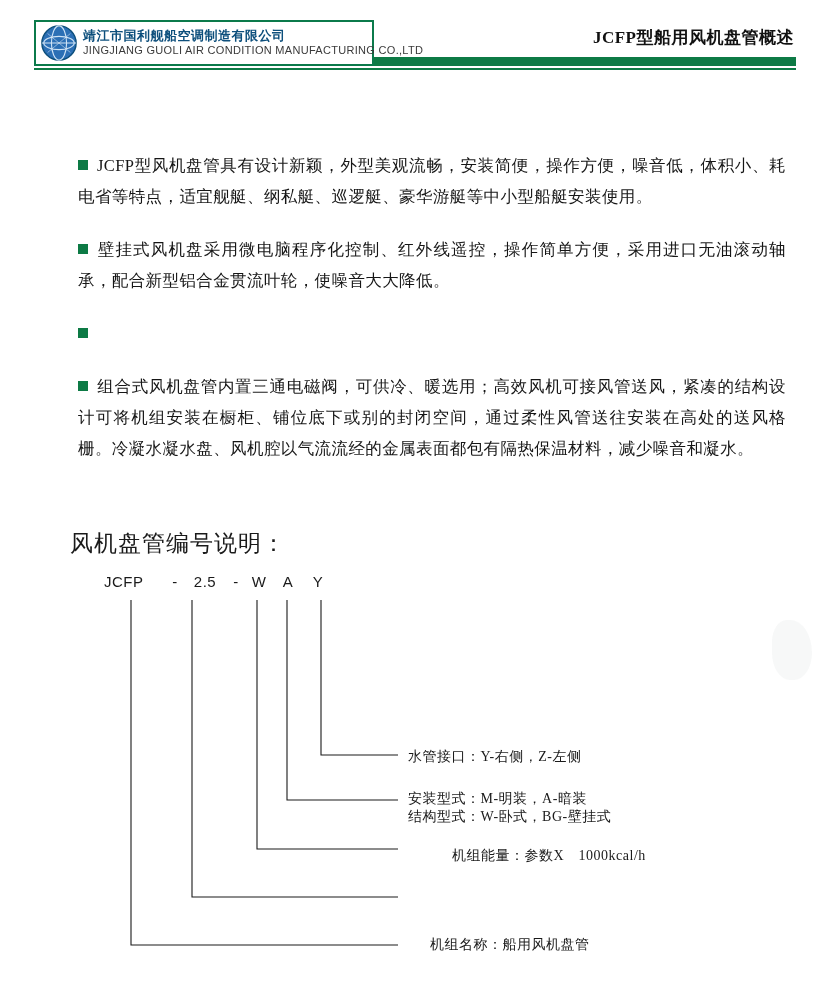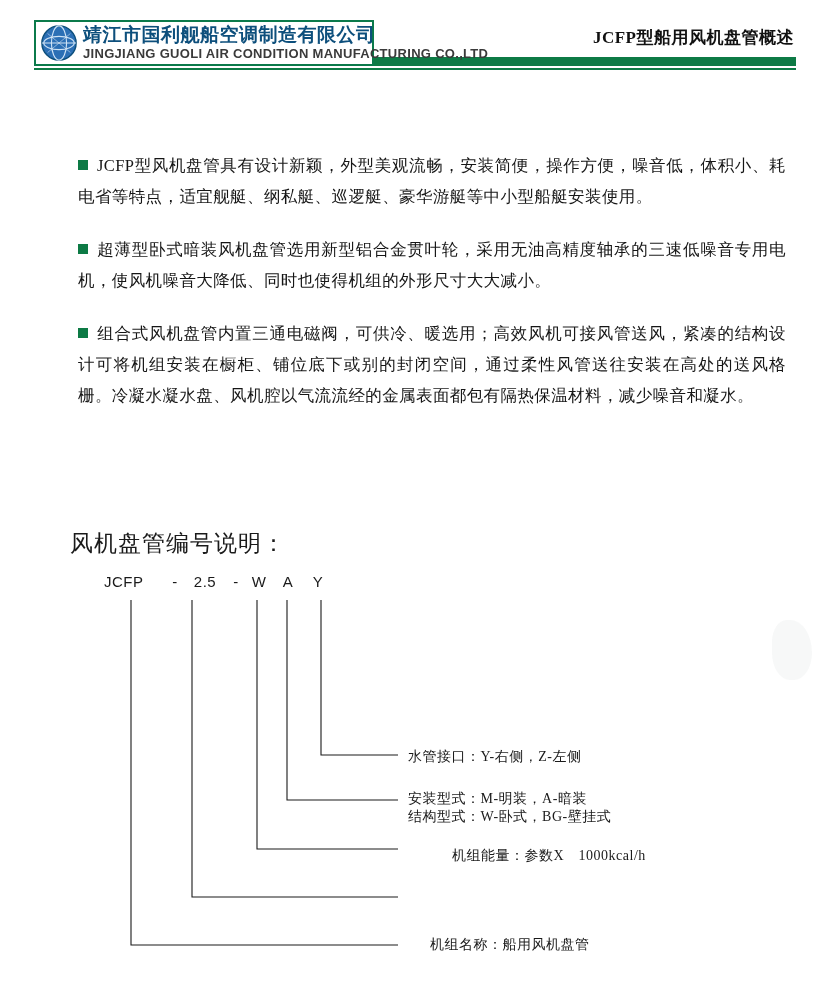--- a/index.html
+++ b/index.html
@@ -40,33 +40,32 @@
     margin-left: 4px;
     flex: 0 0 auto;
   }
   .logo-text {
     margin-left: 5px;
     line-height: 1.05;
   }
   .logo-cn {
     font-family: "Liberation Serif", serif;
     font-weight: bold;
-    font-size: 19px;
+    font-size: 13px;
     letter-spacing: 0.5px;
     color: #0d4f7c;
     white-space: nowrap;
   }
   .logo-en {
     font-family: "Liberation Sans", sans-serif;
-    font-size: 13px;
+    font-size: 11px;
     letter-spacing: 0.3px;
     color: #3a3a3a;
     white-space: nowrap;
     margin-top: 2px;
-    font-weight: bold;
   }
   .green-bar {
     position: absolute;
     left: 34px;
     top: 57px;
     width: 762px;
     height: 9px;
     background: #0d7a45;
     z-index: 1;
   }
@@ -200,23 +199,26 @@
 
   <div class="header-title">JCFP型船用风机盘管概述</div>
 </div>
 
 <div class="content">
 
   <p class="para">
     <span class="bullet"></span><span>JCFP型风机盘管具有设计新颖，外型美观流畅，安装简便，操作方便，噪音低，体积小、耗电省等特点，适宜舰艇、纲私艇、巡逻艇、豪华游艇等中小型船艇安装使用。</span>
   </p>
 
-
-  <p class="para">
-    <span class="bullet"></span><span>超薄型卧式暗装风机盘管选用新型铝合金贯叶轮，采用无油高精度轴承的三速低噪音专用电机，使风机噪音大降低、同时也使得机组的外形尺寸大大减小。</span>
+  <p class="para">
+    <span class="bullet"></span><span>壁挂式风机盘采用微电脑程序化控制、红外线遥控，操作简单方便，采用进口无油滚动轴承，配合新型铝合金贯流叶轮，使噪音大大降低。</span>
+  </p>
+
+  <p class="para">
+    <span class="bullet"></span>
   </p>
 
   <p class="para">
     <span class="bullet"></span><span>组合式风机盘管内置三通电磁阀，可供冷、暖选用；高效风机可接风管送风，紧凑的结构设计可将机组安装在橱柜、铺位底下或别的封闭空间，通过柔性风管送往安装在高处的送风格栅。冷凝水凝水盘、风机腔以气流流经的金属表面都包有隔热保温材料，减少噪音和凝水。</span>
   </p>
 
 </div>
 
 <div class="naming-title">风机盘管编号说明：</div>
 

